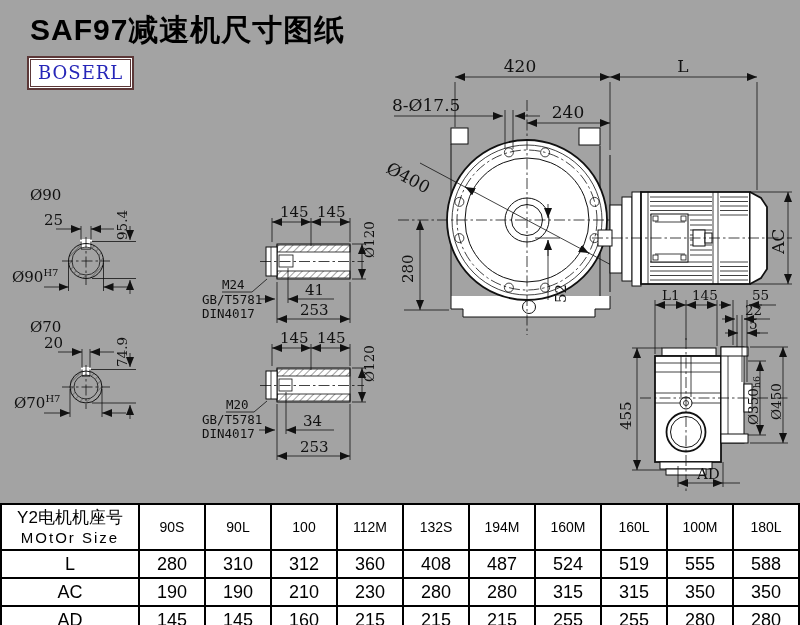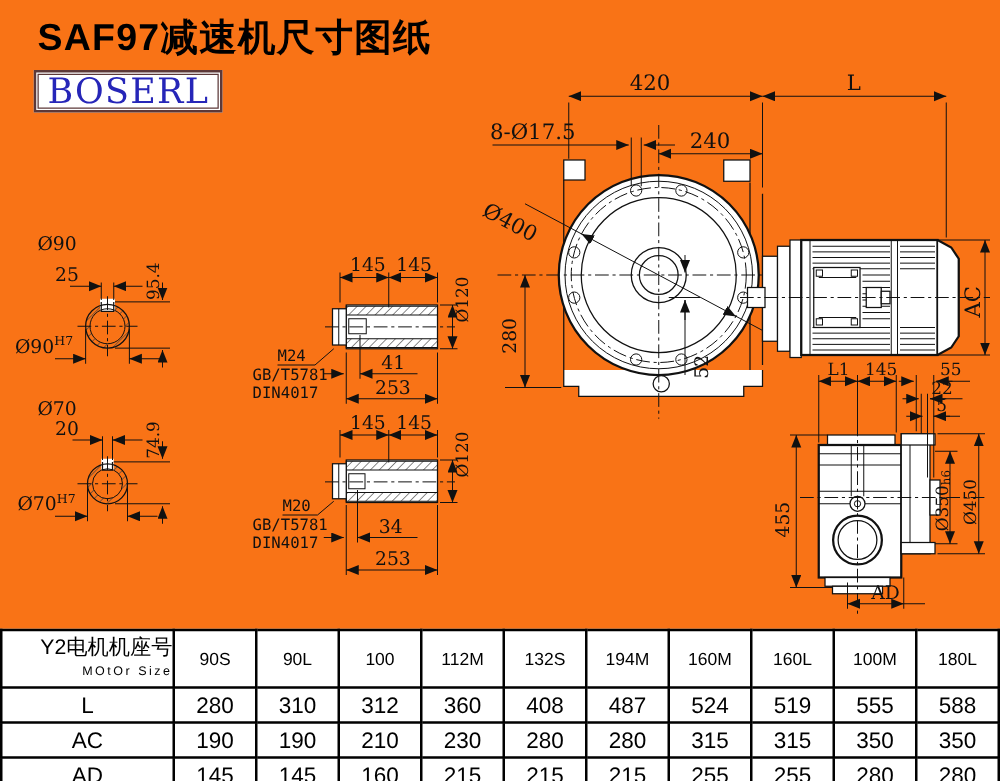--- a/index.html
+++ b/index.html
@@ -1,44 +1,44 @@
 <!DOCTYPE html>
 <html><head>
 <meta charset="utf-8">
 <style>
   html,body{margin:0;padding:0;background:#fff;}
-  #stage{position:relative;width:800px;height:625px;background:#f97316;overflow:hidden;
+  #stage{position:relative;width:800px;height:625px;background:#a3a3a3;overflow:hidden;
          font-family:"Liberation Sans","DejaVu Sans",sans-serif;}
   #title{position:absolute;left:30px;top:10px;font-size:30px;font-weight:bold;color:#000;
          letter-spacing:1px;white-space:nowrap;}
   #logo{position:absolute;left:27px;top:56px;border:2px solid #5c3838;padding:1px;background:#fff;}
   #logo .inner{border:1px solid #5c3838;padding:0 7px;}
-  #logo .txt{font-family:"DejaVu Serif","Liberation Serif",serif;font-size:28px;line-height:26px;
+  #logo .txt{font-family:"DejaVu Serif","Liberation Serif",serif;font-size:18px;line-height:26px;
          color:#2626b8;letter-spacing:1px;}
   svg{position:absolute;left:0;top:0;}
   svg text{fill:#111;stroke:none;}
   .dim{font:15px "DejaVu Serif","Liberation Serif",serif;}
   .dimL{font:17px "DejaVu Serif","Liberation Serif",serif;}
   .dimS{font:13.5px "DejaVu Serif","Liberation Serif",serif;}
   .mono{font:12.5px "DejaVu Sans Mono","Liberation Mono",monospace;}
   .mid{text-anchor:middle;}
   .ln{stroke:#111;stroke-width:1;fill:none;}
   .lb{stroke:#111;stroke-width:1.8;fill:none;}
   .lt{stroke:#111;stroke-width:.8;fill:none;}
   .cl{stroke:#111;stroke-width:.8;stroke-dasharray:11 3 2.5 3;fill:none;}
   .wf{fill:#fff;}
   #dimtable{position:absolute;left:0;top:503px;width:800px;border-collapse:collapse;
          table-layout:fixed;background:#fff;}
   #dimtable td,#dimtable th{border:2px solid #000;text-align:center;padding:0;color:#000;
          font-weight:normal;overflow:hidden;}
   #dimtable th.size{font-size:14px;}
   #dimtable td{font-size:18px;height:26px;}
-  #dimtable .mh{height:44px;text-align:right;}
+  #dimtable .mh{height:44px;}
   #dimtable .mh .cn{font-size:17px;line-height:21px;}
-  #dimtable .mh .en{font-size:10px;line-height:19px;letter-spacing:2px;}
+  #dimtable .mh .en{font-size:15px;line-height:19px;letter-spacing:2px;}
 </style>
 </head>
 <body>
 
 <div id="stage">
 
   <div id="title">SAF97减速机尺寸图纸</div>
   <div id="logo">
     <div class="inner">
         <div class="txt">BOSERL</div>

